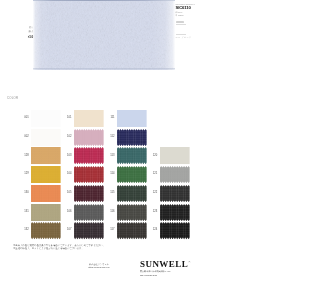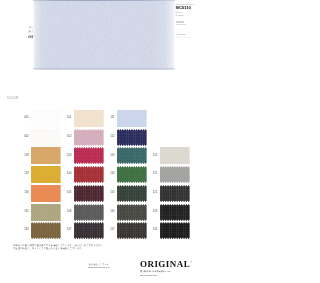--- a/index.html
+++ b/index.html
@@ -465,18 +465,18 @@
     <div>※画面上の色と実際の色は多少異なる場合がございます。あらかじめご了承ください。</div>
     <div>※生地の特性上、ロットにより色ぶれが生じる場合がございます。</div>
   </div>
 
   <div id="footer-center">
     <div>株式会社サンウェル</div>
     <div>https://www.sunwell.jp</div>
   </div>
 
   <div id="brand">
-    <div class="name"><span>ORIGINAL</span><span class="reg">®</span></div>
+    <div class="name"><span>SUNWELL</span><span class="reg">®</span></div>
     <div class="addr">東京都中央区日本橋馬喰町1-4-16</div>
     <div class="addr">TEL 03-5623-2611</div>
   </div>
 
 </div>
 
 </body></html>

